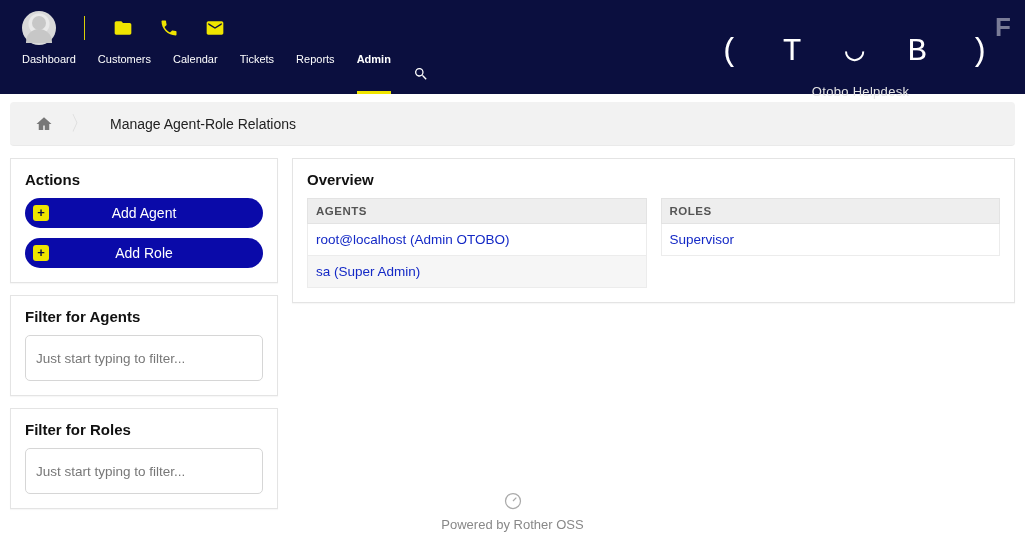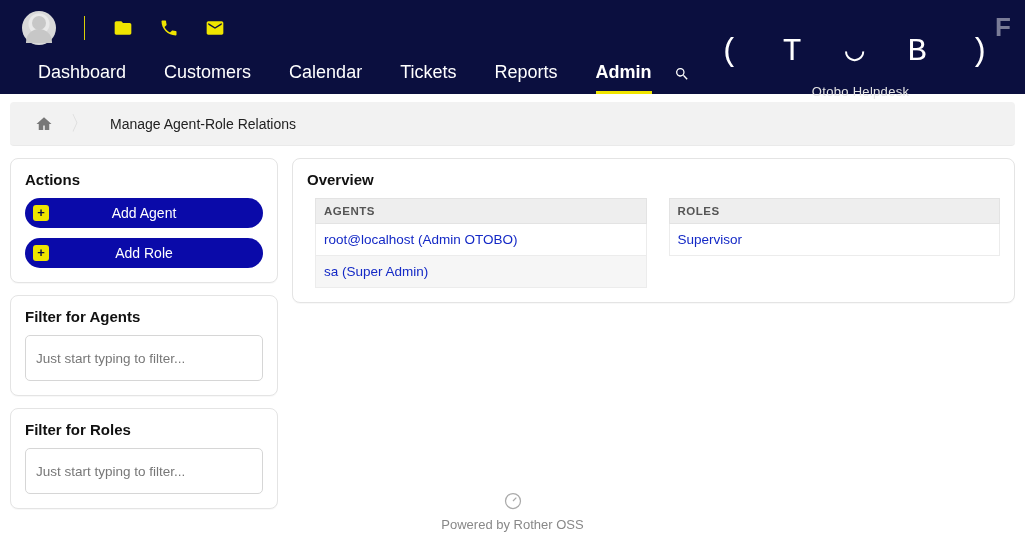--- a/index.html
+++ b/index.html
@@ -42,22 +42,22 @@
     position:absolute; right:24px; top:14px; text-align:center;margin-top:16px;
   }
   .logo-area .brand { color:#fff; letter-spacing:12px; font-size:32px; font-weight:300; font-family: "Courier New", monospace; }
   .logo-area .tag { color:#e5e5e5; font-size:13px; margin-top:14px; letter-spacing:.3px; }
   .f-mark { position:absolute; right:14px; top:12px; color:#7a7c97; font-size:26px; font-weight:900; font-family: Arial, sans-serif; }
 
   .mainnav {
     display:flex; align-items:flex-end; gap:22px; height:49px; padding-top:12px;
   }
   .mainnav a {
-    color:#fff; text-decoration:none; font-size:18px; padding-bottom:8px;
-    border-bottom:3px solid transparent; cursor:pointer;margin-left:16px;
+    color:#fff; text-decoration:none; font-size:11px; padding-bottom:26px;
+    border-bottom:3px solid transparent; cursor:pointer;
   }
   .mainnav a.active { border-bottom-color:#f0e500; font-weight:600; }
   .search-icon { color:#fff; width:16px; height:16px; fill:#fff; margin-bottom:12px; cursor:pointer; }
 
   
   .breadcrumb {
     background:#f2f2f2; border-bottom:1px solid #eaeaea; height:44px; margin:0; padding:0 0 0 12px;
     display:flex; align-items:center; gap:0; font-size:14px; color:#222;
     border-radius:4px; margin:8px 10px 0 10px;
   }
@@ -67,21 +67,21 @@
   .breadcrumb .crumb-current { padding-left:10px; }
 
   
   .content {
     display:flex; gap:14px; padding:12px 10px 0 10px;
   }
   .sidebar { width:268px; display:flex; flex-direction:column; gap:12px; }
   .main { flex:1; }
 
   .card {
-    background:#fff; border:1px solid #e4e4e4; border-radius:8px; padding:12px 14px 14px;
+    background:#fff; border:1px solid #e4e4e4; border-radius:0; padding:12px 14px 14px;
     box-shadow:0 1px 1px rgba(0,0,0,.03);
   }
   .card h2 { font-size:15px; font-weight:600; color:#111; margin-bottom:10px; }
 
   .pill-btn {
     display:flex; align-items:center; justify-content:center;
     background:#0a0aa9; color:#fff; font-size:14px;
     border:none; border-radius:18px; width:100%; height:30px; margin-bottom:10px;
     position:relative; cursor:pointer;
   }
@@ -93,21 +93,21 @@
   }
 
   .filter-input {
     width:100%; height:46px; border:1px solid #d6d6d6; border-radius:5px; padding:8px 10px;
     font-size:13.5px; color:#555;
   }
   .filter-input::placeholder { color:#777; }
 
   
   .ov-grid { display:flex; gap:14px; margin-top:6px; }
-  .ov-col { flex:1; min-width:0;margin-left:8px; }
+  .ov-col { flex:1; min-width:0; }
   .ov-col.roles { flex:1; }
   .ov-table { width:100%; border-collapse:collapse; }
   .ov-table th {
     text-align:left; font-size:11.5px; letter-spacing:.5px; color:#555; background:#eeeeee;
     border:1px solid #e3e3e3; padding:6px 8px; font-weight:600;
   }
   .ov-table td {
     border:1px solid #ececec; padding:8px 8px; font-size:13.5px;
   }
   .ov-table td a { color:#1429c6; text-decoration:none; cursor:pointer; }

